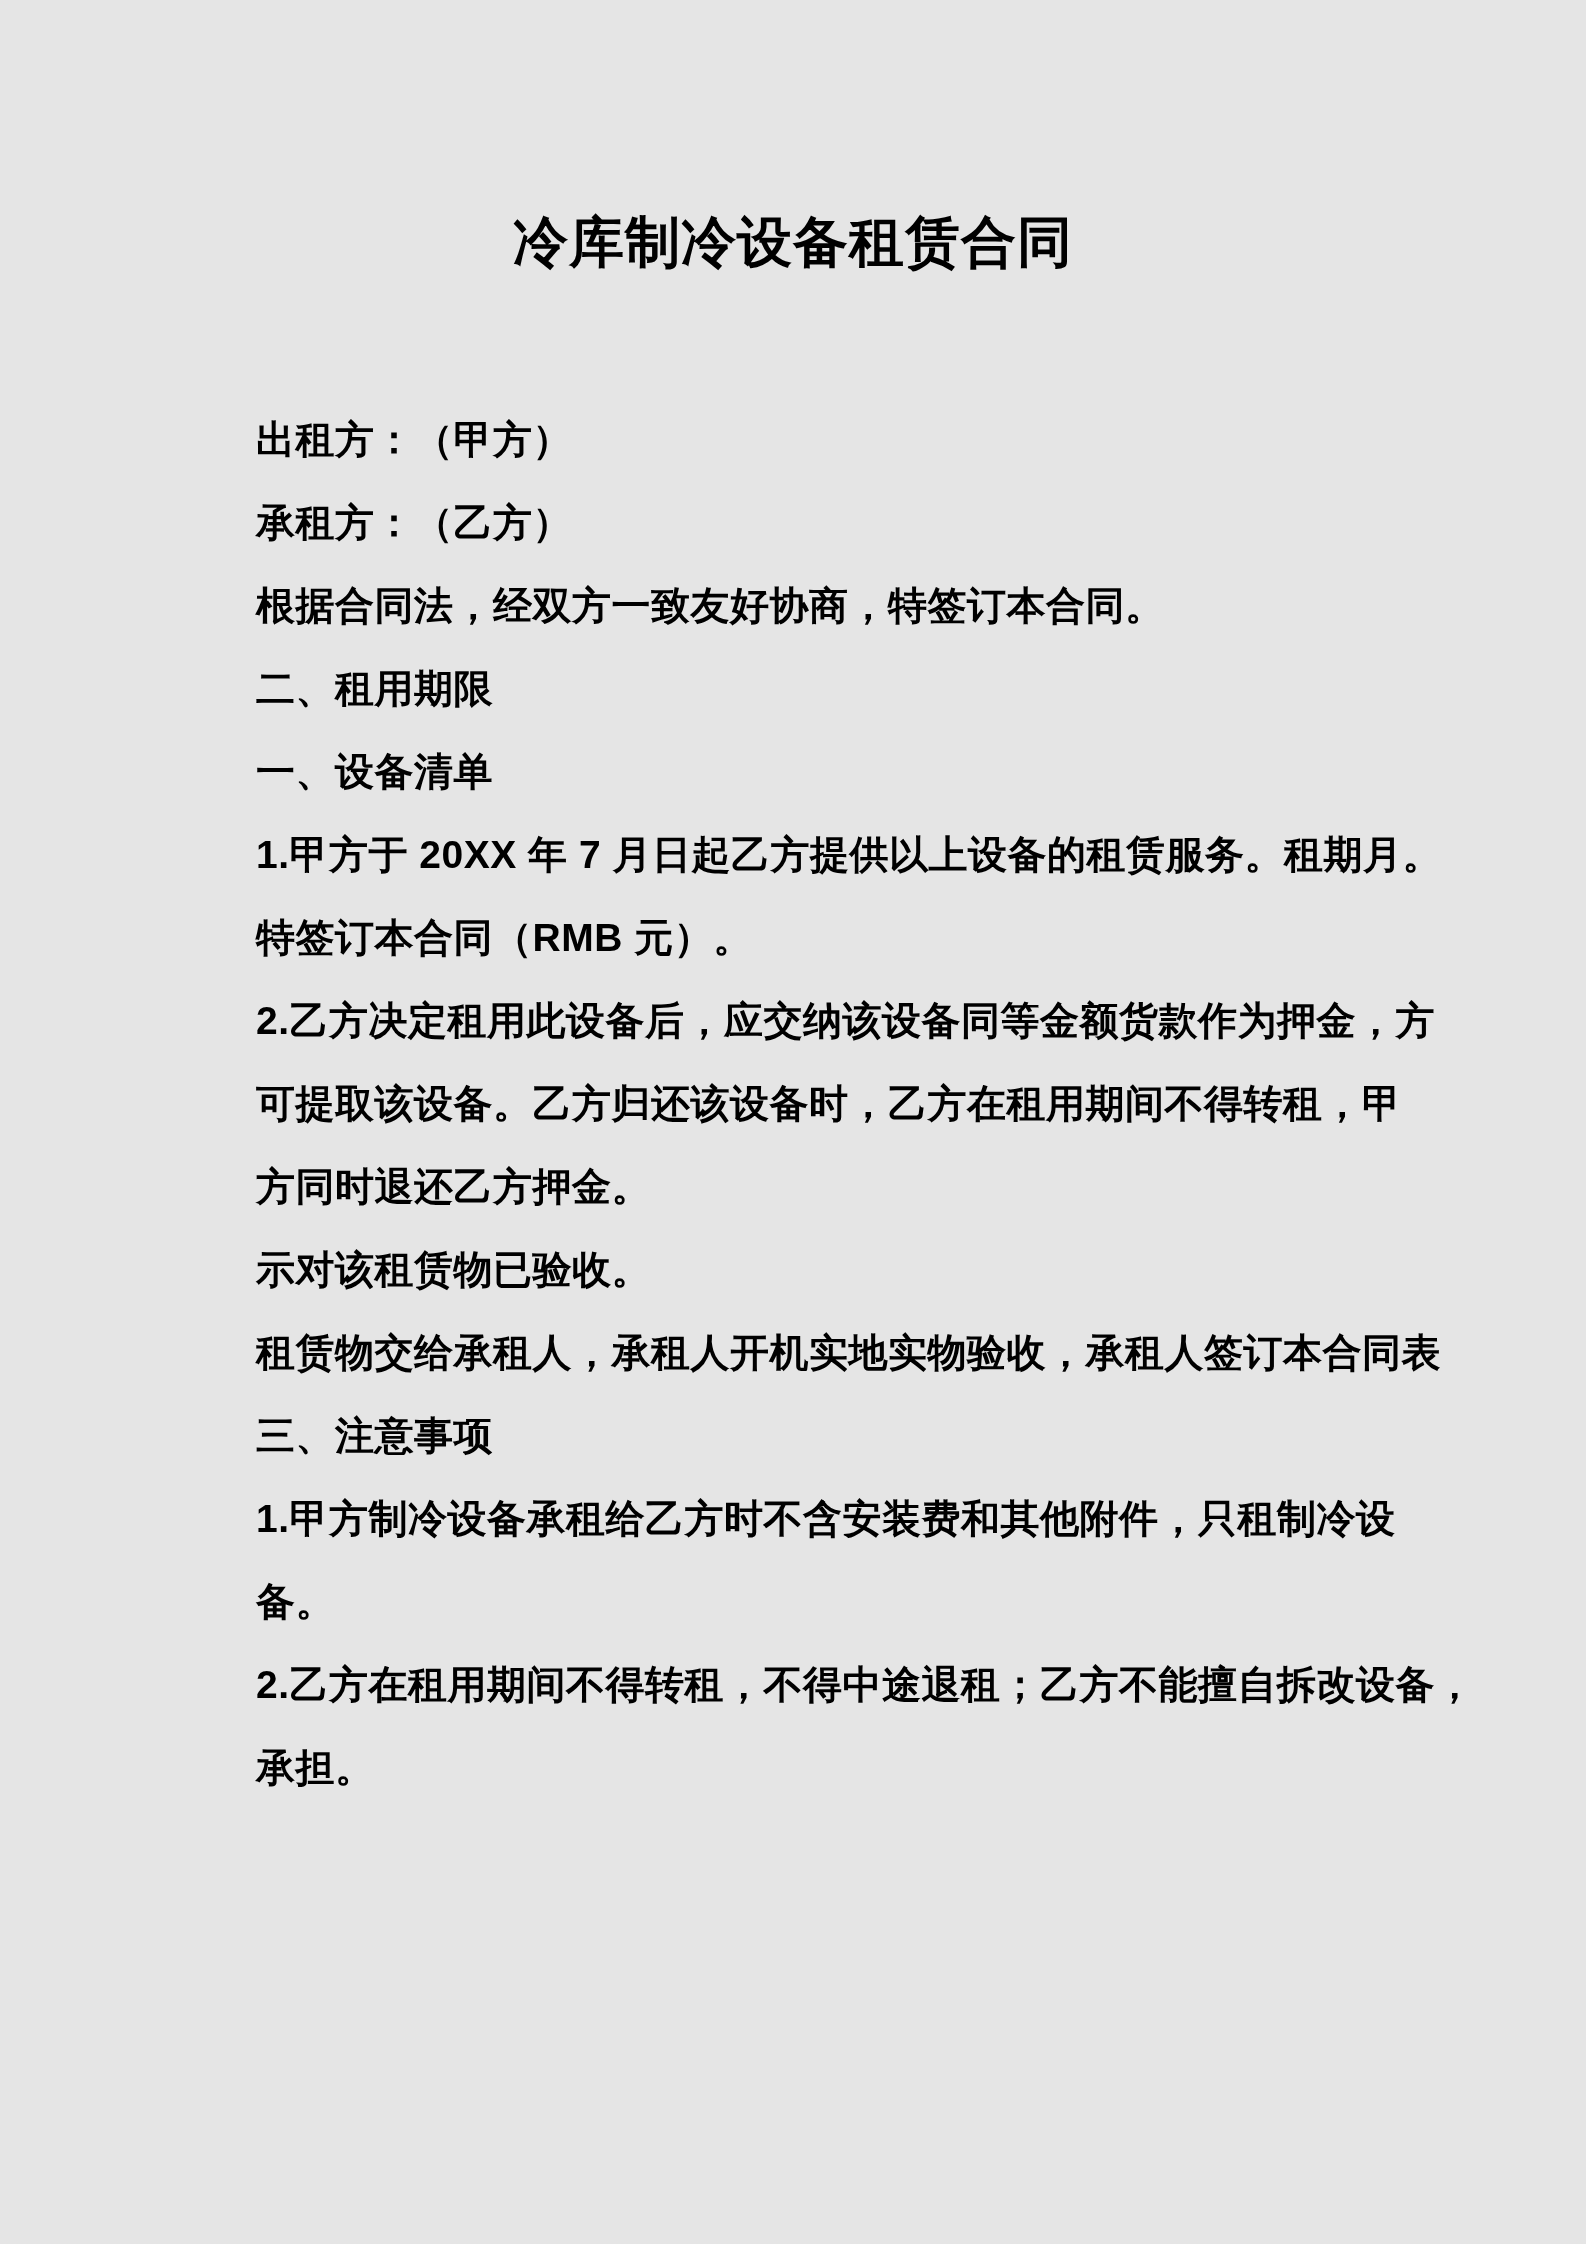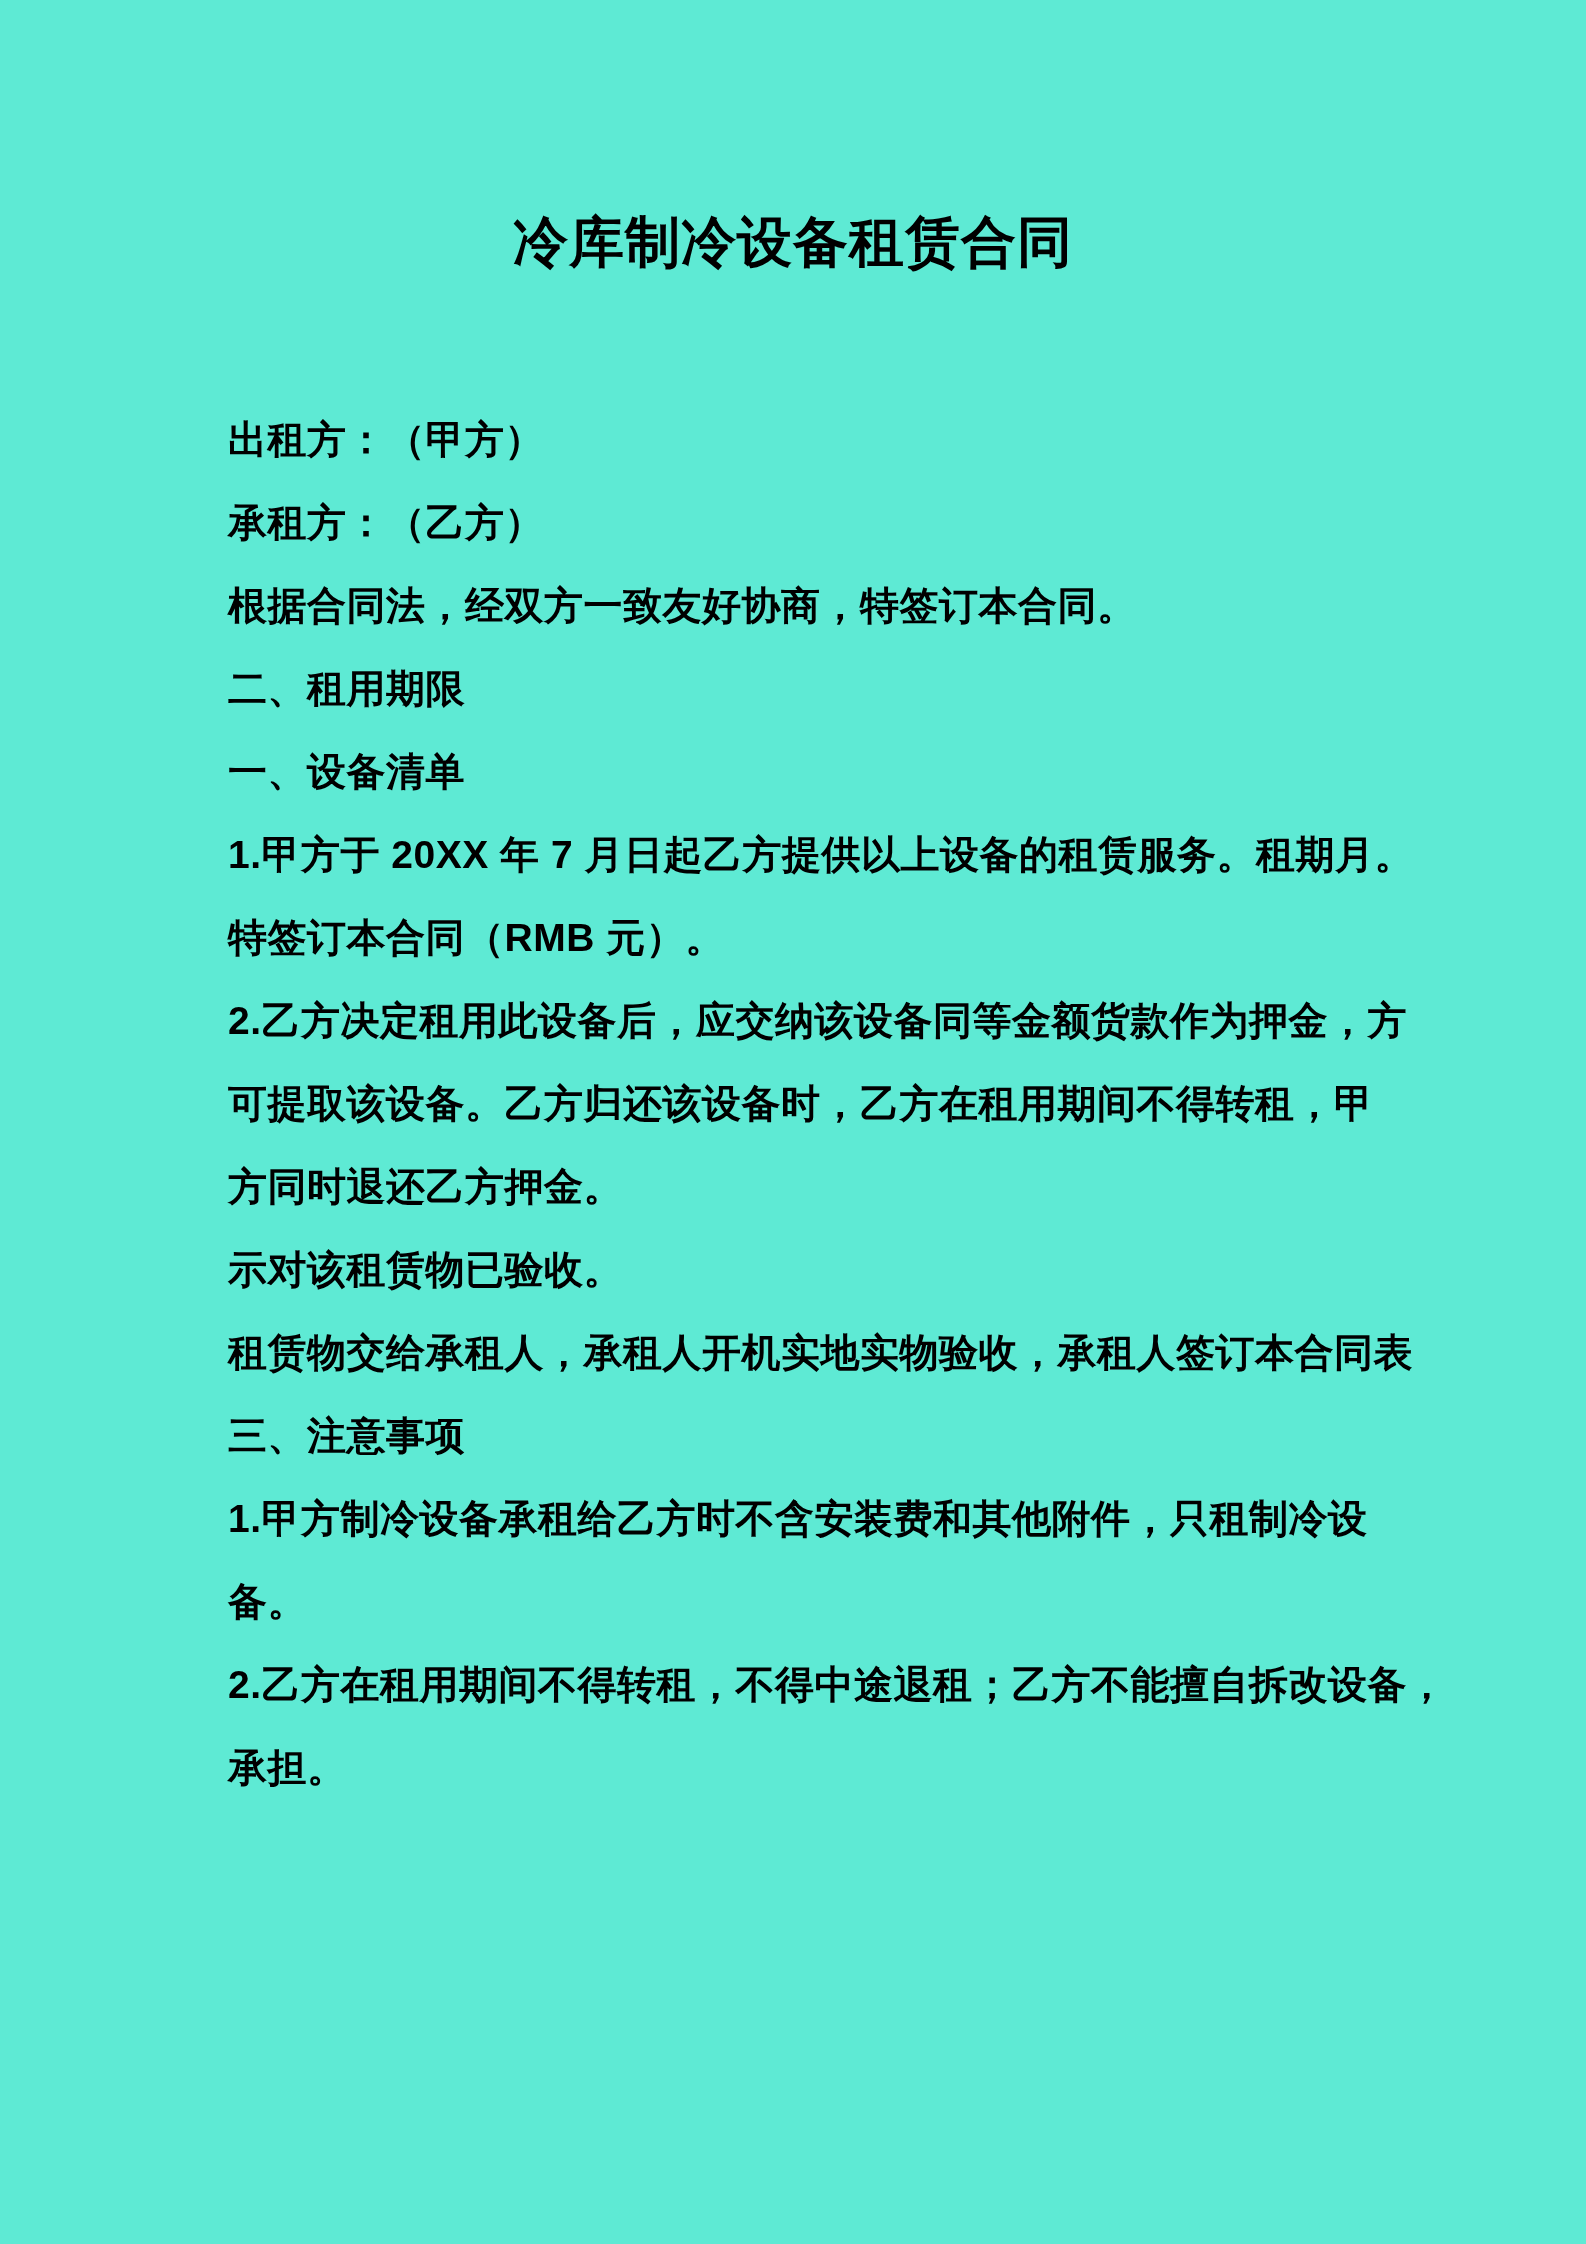--- a/index.html
+++ b/index.html
@@ -4,41 +4,41 @@
 <style>
   html, body {
     margin: 0;
     padding: 0;
     background: #ffffff;
   }
   .page {
     position: relative;
     width: 1586px;
     height: 2244px;
-    background: #5eead4;
+    background: #e5e5e5;
     color: #000000;
     font-family: "Liberation Sans", sans-serif;
     overflow: hidden;
   }
   .doc-title {
     position: absolute;
     top: 203px;
     left: 0;
     width: 1586px;
     margin: 0;
     text-align: center;
     font-size: 55px;
     font-weight: 700;
     line-height: 78px;
     letter-spacing: 1px;
   }
   .doc-body {
     position: absolute;
     top: 398px;
-    left: 228px;
+    left: 256px;
     width: 1110px;
   }
   .line {
     height: 83px;
     line-height: 83px;
     font-size: 39px;
     font-weight: 700;
     white-space: nowrap;
     letter-spacing: 0.5px;
   }

